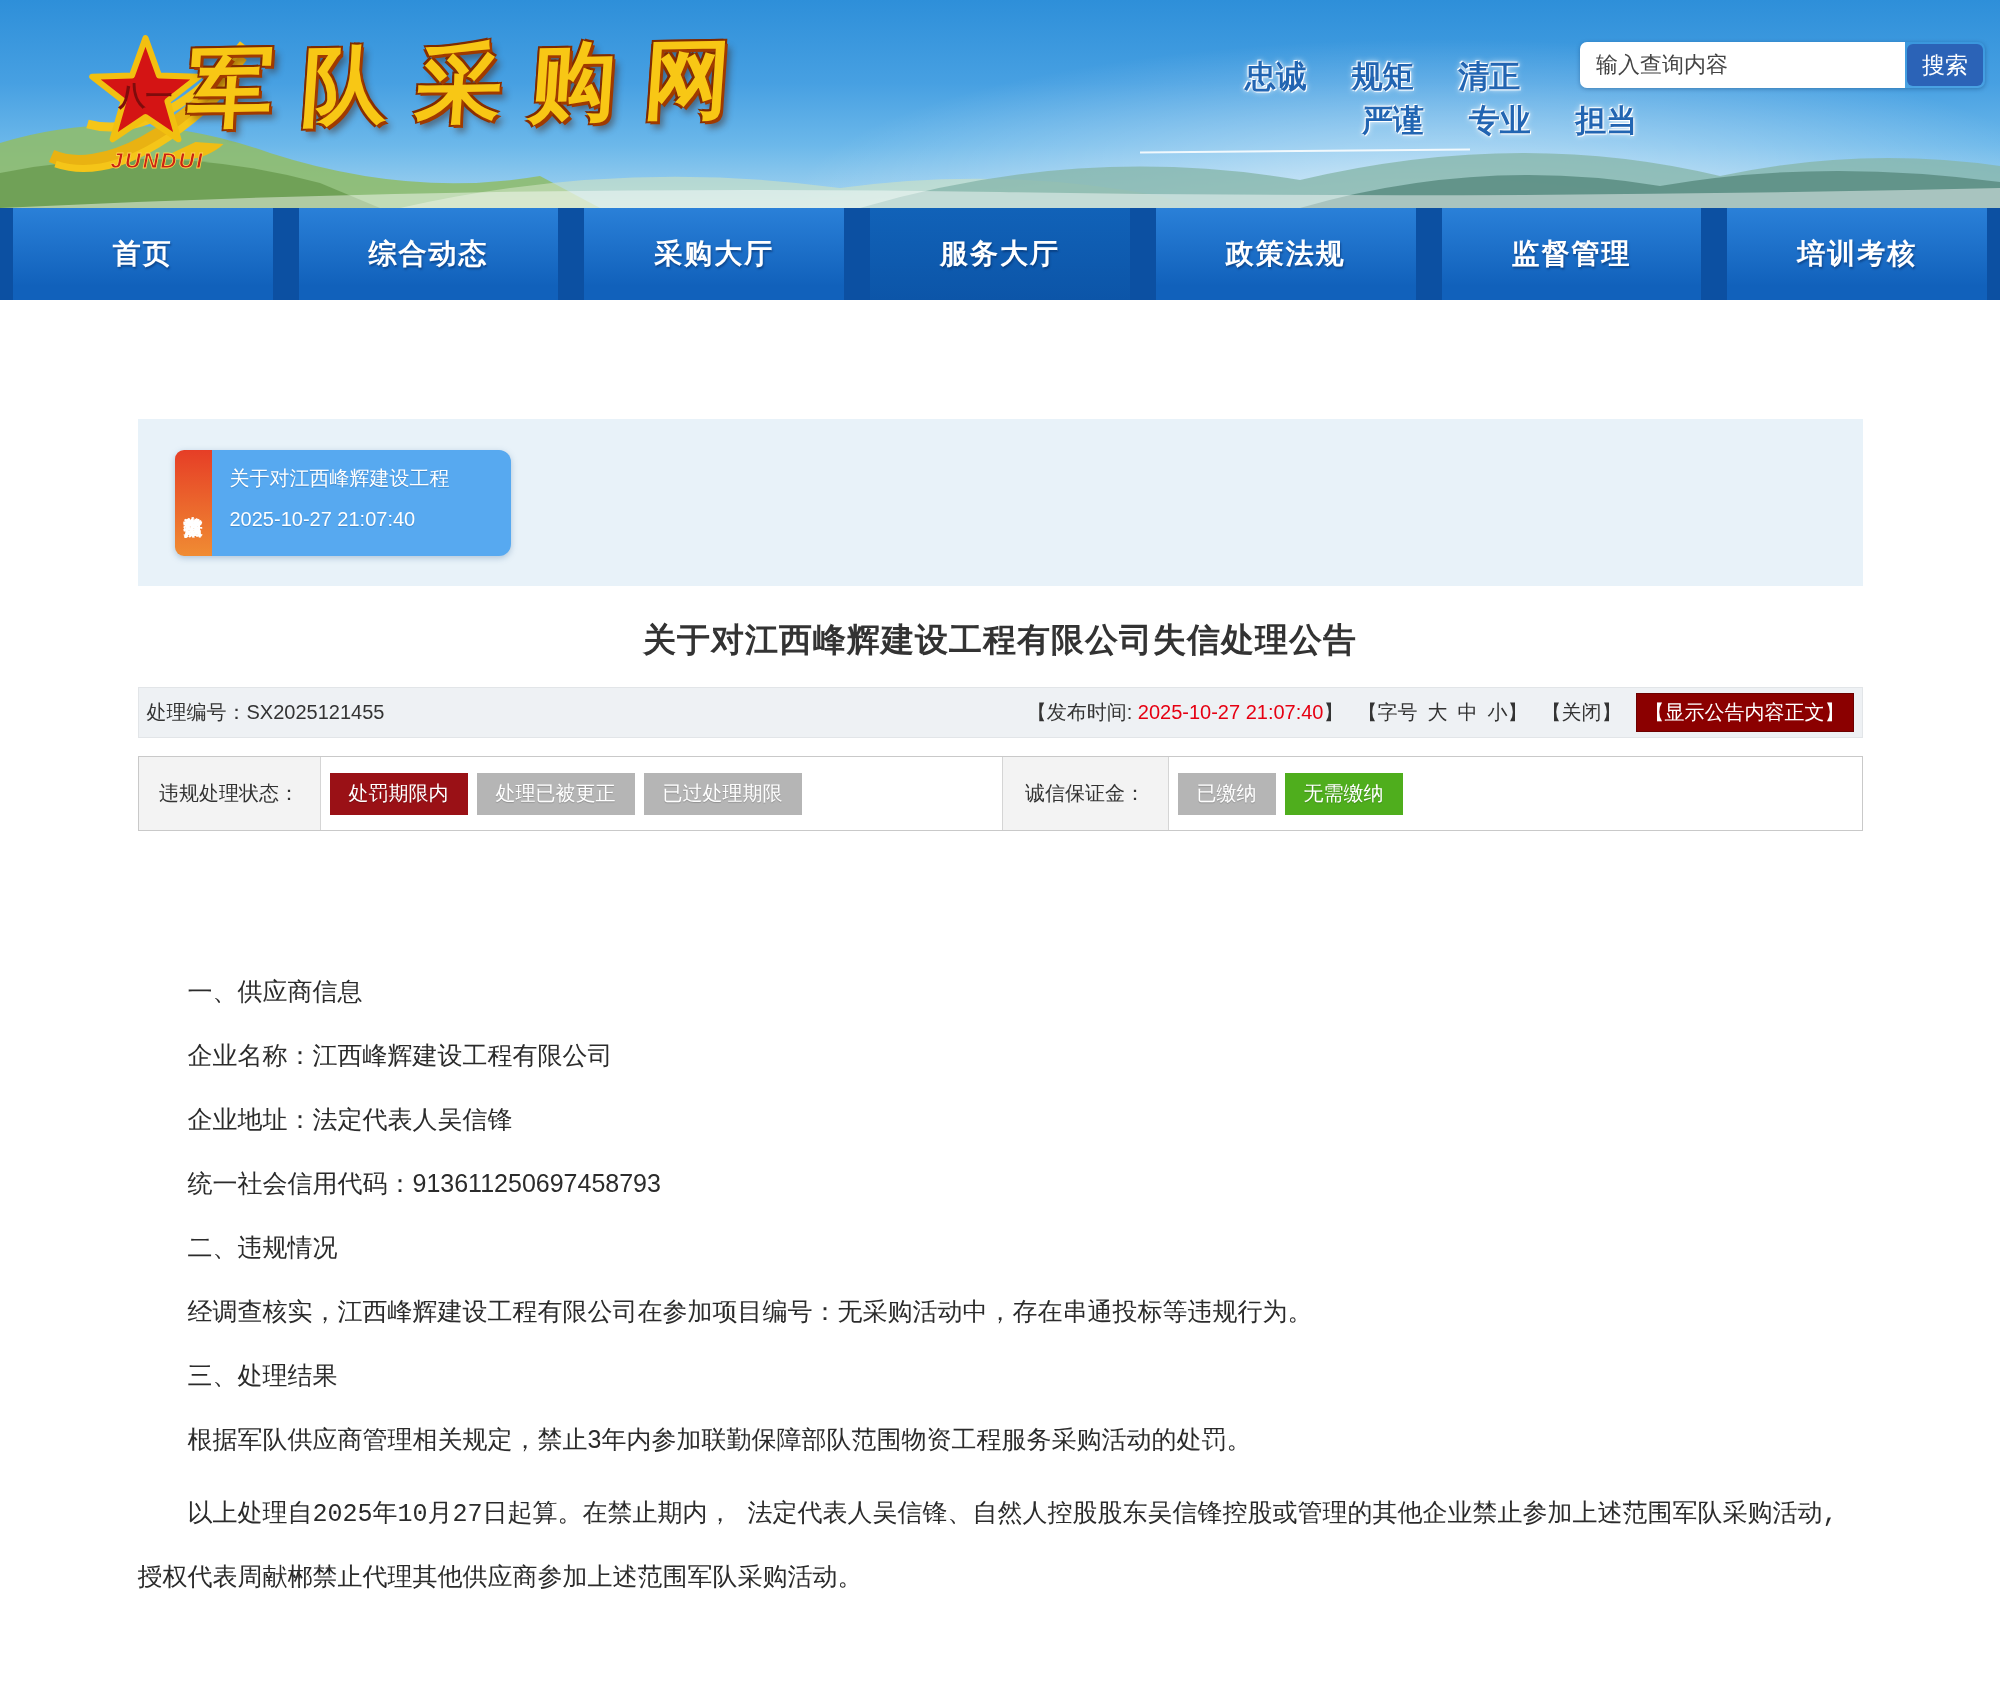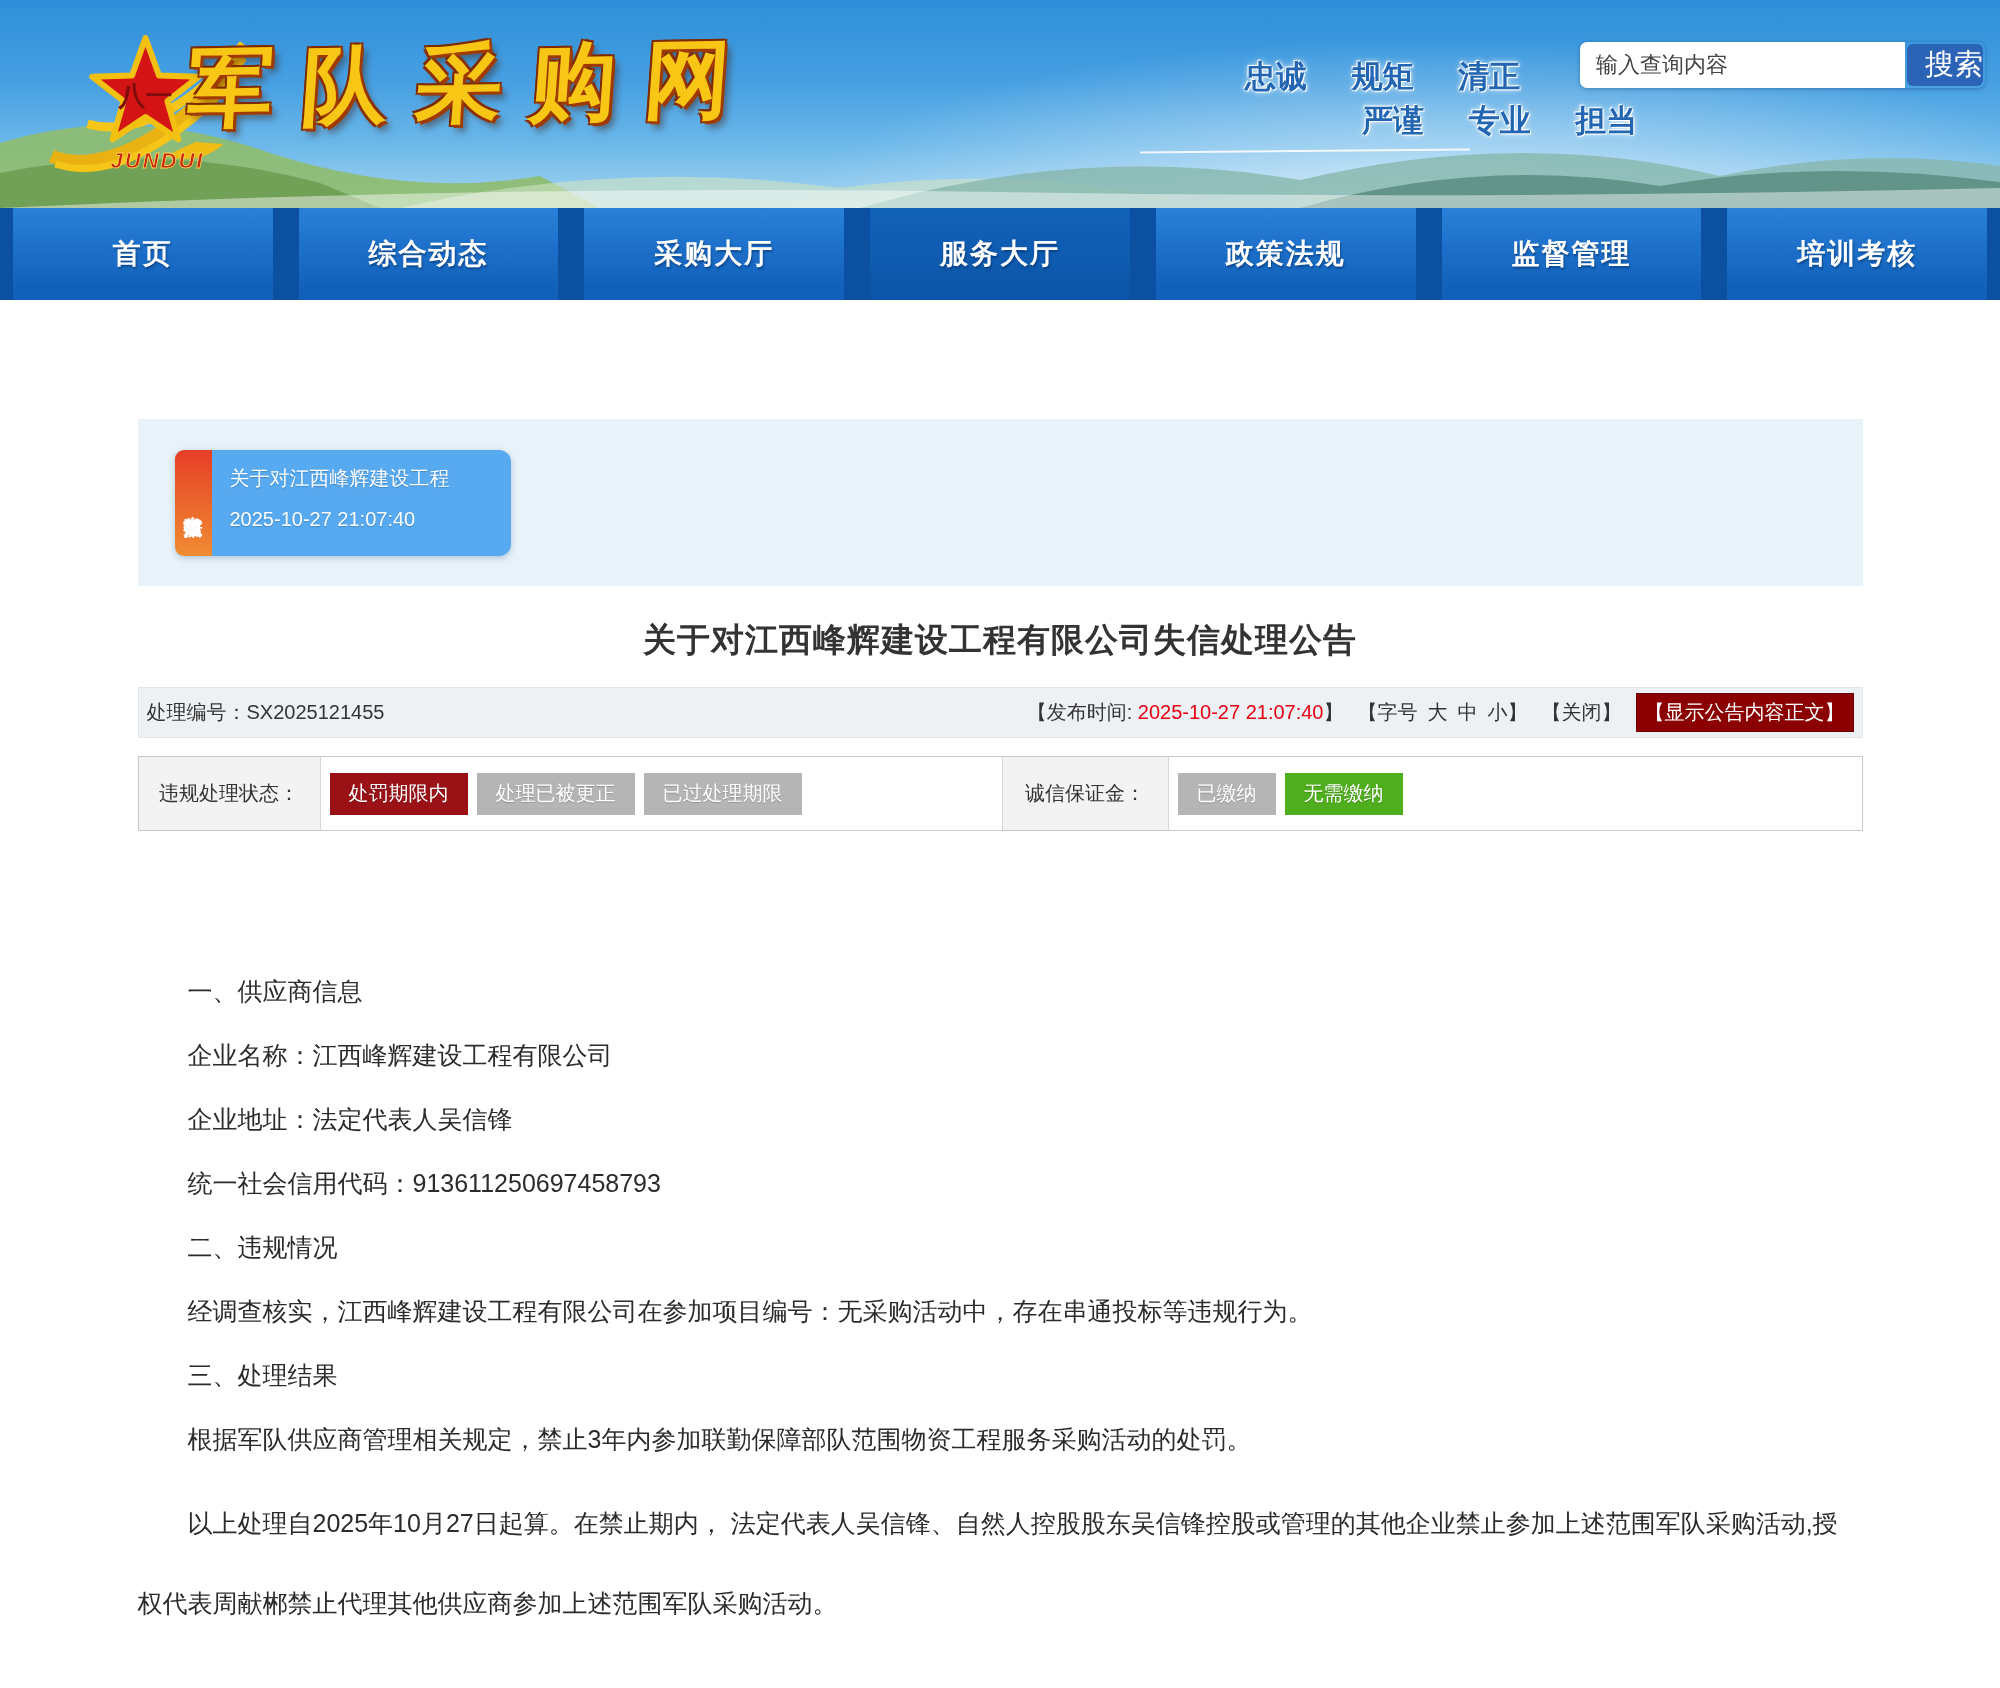--- a/index.html
+++ b/index.html
@@ -26,22 +26,22 @@
   .slogan-row span{ margin-right:36px; }
   .slogan-row.row1{ left:1245px; top:56px; }
   .slogan-row.row2{ left:1362px; top:100px; }
   .slogan-line{ position:absolute; left:1140px; top:150px; width:330px; height:2px;
     background:rgba(255,255,255,.85); transform:rotate(-0.5deg); }
   .search-box{ position:absolute; left:1580px; top:42px; width:405px; height:46px; display:flex;
     border-radius:7px; overflow:hidden; box-shadow:0 1px 4px rgba(0,40,90,.35); }
   .search-box input{ flex:1; border:none; outline:none; padding:0 16px; font-size:22px; color:#333;
     font-family:"Liberation Sans", sans-serif; background:#ffffff; }
   .search-box input::placeholder{ color:#444; }
-  .search-box button{ width:76px; border:none; background:#2b63b7; color:#fff; font-size:29px;
-    font-family:"Liberation Sans", sans-serif; cursor:pointer; border-radius:6px; margin:2px;text-align:right; }
+  .search-box button{ width:76px; border:none; background:#2b63b7; color:#fff; font-size:23px;
+    font-family:"Liberation Sans", sans-serif; cursor:pointer; border-radius:6px; margin:2px; }
 
   
   .main-nav{ display:flex; width:2000px; height:92px; background:#0c50a2; }
   .nav-item{ flex:1; margin:0 13px; display:flex; align-items:center; justify-content:center;
     background:linear-gradient(180deg,#2a80d8 0%,#1161bb 85%);
     color:#ffffff; font-size:28px; font-weight:bold; letter-spacing:2px; cursor:pointer;
     text-shadow:1px 2px 2px rgba(0,30,80,.45); }
   .nav-item.active{ background:linear-gradient(180deg,#1162b8 0%,#0c55a8 100%); }
 
   
@@ -77,21 +77,21 @@
   .cell-badges.violation{ width:682px; border-right:1px solid #d5d5d5; }
   .cell-badges.deposit{ flex:1; }
   .badge{ display:inline-flex; align-items:center; justify-content:center; height:42px; padding:0 19px;
     margin-right:9px; color:#ffffff; white-space:nowrap; cursor:pointer; text-shadow:0 1px 1px rgba(0,0,0,.2); }
   .badge.gray{ background:#b5b5b5; }
   .badge.red{ background:#9a1116; }
   .badge.green{ background:#4fae1d; }
 
   .article{ margin-top:140px; font-size:25px; color:#2b2b2b; }
   .article p{ line-height:40px; margin:0 0 24px 0; text-indent:2em; }
-  .article p.para-last{ line-height:80px; margin-top:12px; }
+  .article p.para-last{ line-height:64px; margin-top:12px;font-family:Liberation Mono, monospace; }
 </style>
 </head>
 <body>
 
 <header class="site-header">
   <svg class="mountains" viewBox="0 0 2000 120" preserveAspectRatio="none">
     <path d="M0 120 L0 55 Q130 15 270 65 Q410 110 540 88 L600 120 Z" fill="#8fbc6e" opacity="0.9"></path>
     <path d="M0 120 L0 85 Q160 52 320 95 L380 120 Z" fill="#6f9f55" opacity="0.95"></path>
     <path d="M400 120 Q620 70 840 100 Q1000 78 1160 108 L1200 120 Z" fill="#cfe3c2" opacity="0.6"></path>
     <path d="M860 120 Q1080 55 1300 92 Q1520 40 1720 88 Q1860 58 2000 78 L2000 120 Z" fill="#87b7ab" opacity="0.8"></path>

